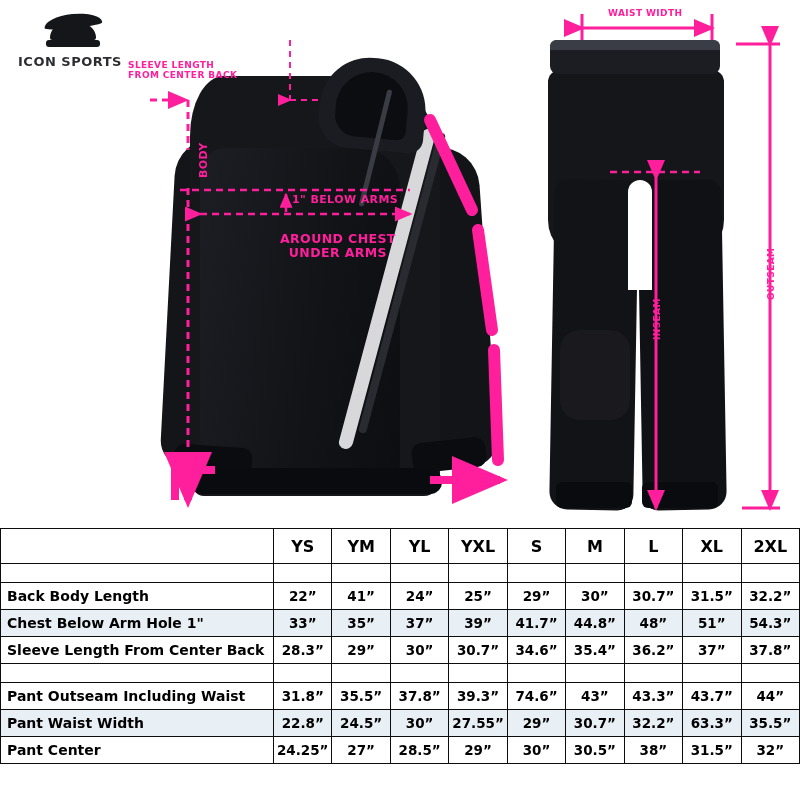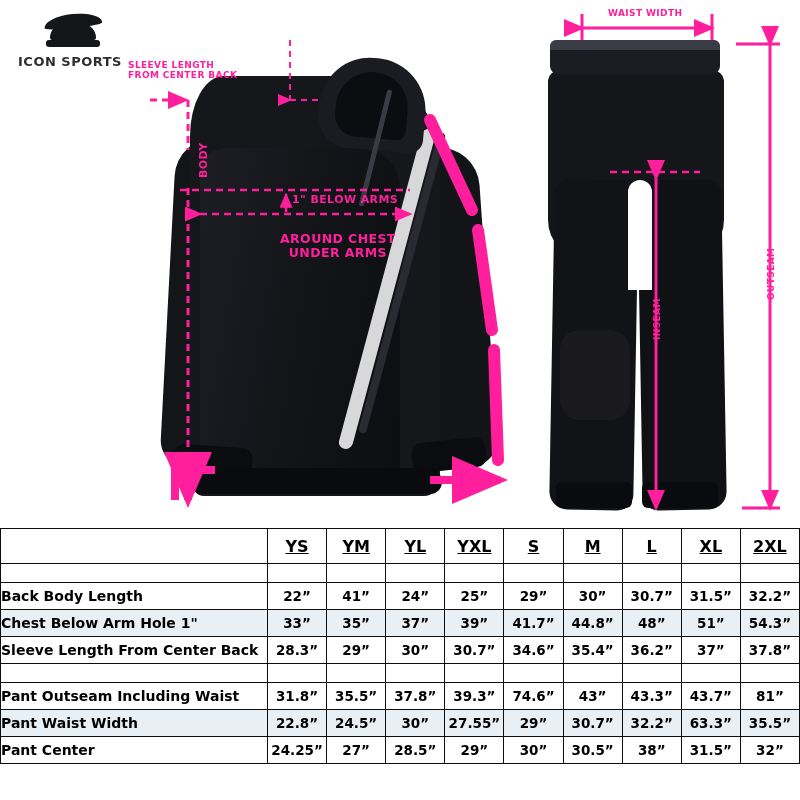--- a/index.html
+++ b/index.html
@@ -289,24 +289,25 @@
     border: 1px solid #0d0d0d;
     height: 26px;
     font-size: 13.5px;
     font-weight: bold;
     color: #000;
     text-align: center;
     padding: 0;
   }
   table#size-table th.rowhead, table#size-table td.rowhead {
     text-align: left;
+    padding-left: 6px;
     width: 266px;
     font-size: 14px;
   }
-  table#size-table tr.header th { font-size: 16px; height: 34px; text-decoration: underline; }
+  table#size-table tr.header th { font-size: 16px; height: 34px; }
   table#size-table tr.alt td { background: #e8eff5; }
   table#size-table tr.spacer td { height: 18px; background: #ffffff; }
   table#size-table tr.spacer td.rowhead { background: #ffffff; }
   table#size-table tr.header th.rowhead { background: #ffffff; }
 </style>
 </head>
 <body>
 
 <div id="stage">
 
@@ -488,21 +489,21 @@
         <tr>
           <td class="rowhead">Pant Outseam Including Waist</td>
           <td>31.8”</td>
           <td>35.5”</td>
           <td>37.8”</td>
           <td>39.3”</td>
           <td>74.6”</td>
           <td>43”</td>
           <td>43.3”</td>
           <td>43.7”</td>
-          <td>81”</td>
+          <td>44”</td>
         </tr>
 
         <tr class="alt">
           <td class="rowhead">Pant Waist Width</td>
           <td>22.8”</td>
           <td>24.5”</td>
           <td>30”</td>
           <td>27.55”</td>
           <td>29”</td>
           <td>30.7”</td>

